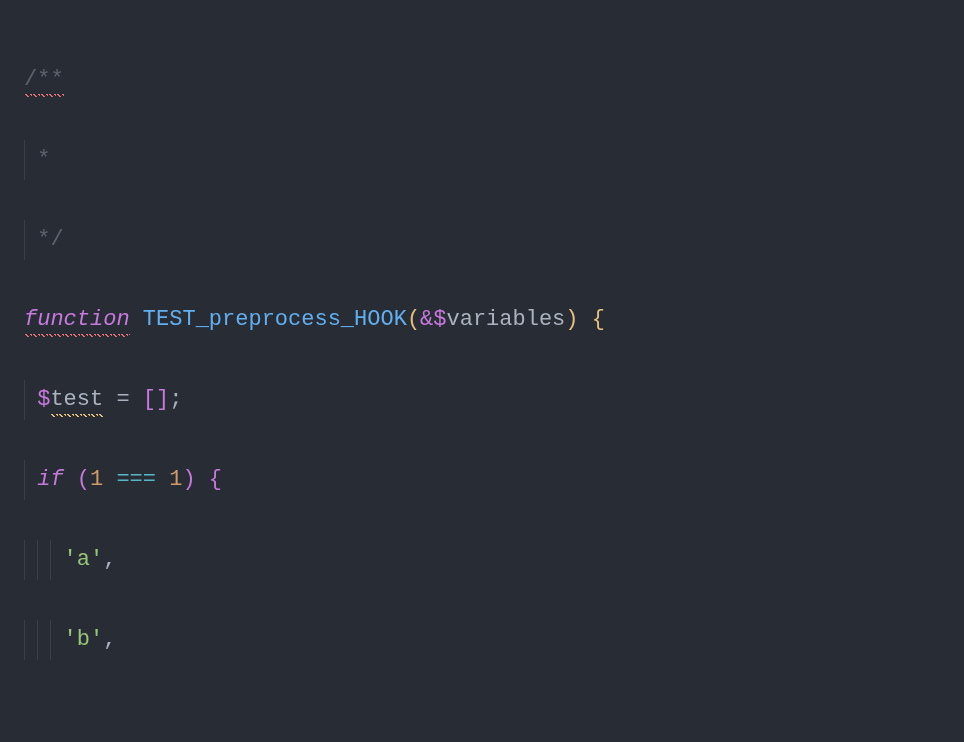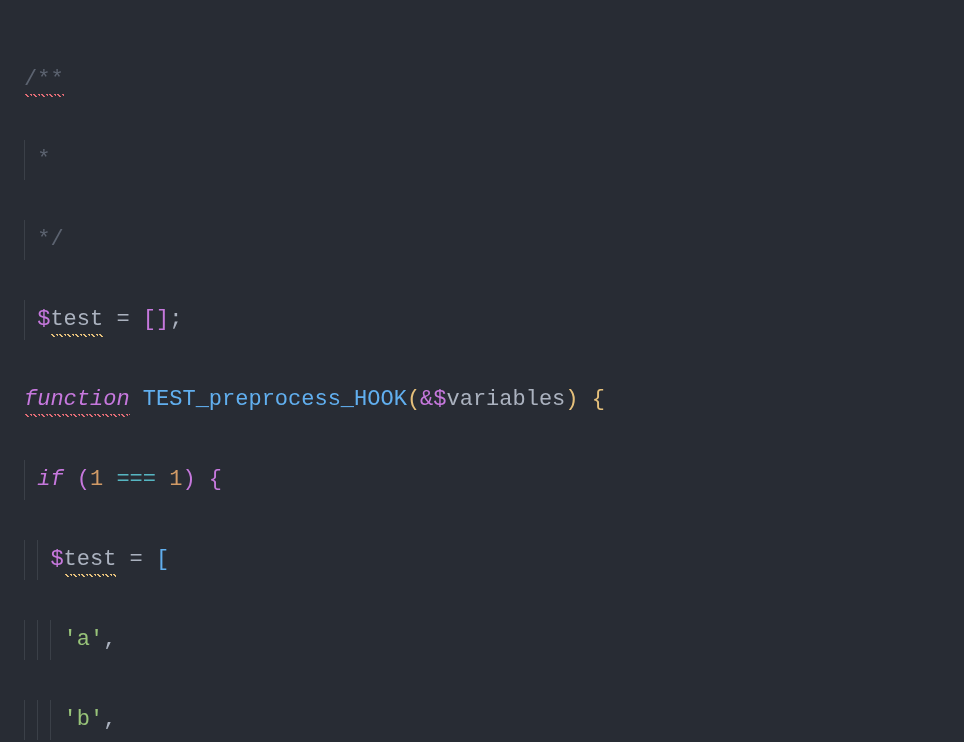--- a/index.html
+++ b/index.html
@@ -64,24 +64,23 @@
     background-image: linear-gradient(45deg, transparent 0, transparent 30%, #e5c07b 30%, #e5c07b 50%, transparent 50%, transparent 80%, #e5c07b 80%);
   }
 </style>
 </head>
 <body>
 
 <div class="editor">
 <div class="line"><span class="c-comment squiggle squiggle-red">/**</span></div>
 <div class="line"><span class="indent-guide"></span><span class="c-comment"> *</span></div>
 <div class="line"><span class="indent-guide"></span><span class="c-comment"> */</span></div>
+<div class="line"><span class="c-keyword squiggle squiggle-red">function</span><span class="c-default"> </span><span class="c-funcname">TEST_preprocess_HOOK</span><span class="c-paren-y">(</span><span class="c-amp">&amp;</span><span class="c-dollar">$</span><span class="c-var">variables</span><span class="c-paren-y">)</span><span class="c-default"> </span><span class="c-brace-y">{</span></div>
 <div class="line"><span class="indent-guide"></span> <span class="c-dollar">$</span><span class="c-var squiggle squiggle-yellow">test</span><span class="c-default"> = </span><span class="c-brace-p">[</span><span class="c-brace-p">]</span><span class="c-punct">;</span></div>
-<div class="line"><span class="c-keyword squiggle squiggle-red">function</span><span class="c-default"> </span><span class="c-funcname">TEST_preprocess_HOOK</span><span class="c-paren-y">(</span><span class="c-amp">&amp;</span><span class="c-dollar">$</span><span class="c-var">variables</span><span class="c-paren-y">)</span><span class="c-default"> </span><span class="c-brace-y">{</span></div>
 <div class="line"><span class="indent-guide"></span> <span class="c-keyword">if</span><span class="c-default"> </span><span class="c-paren-p">(</span><span class="c-num">1</span><span class="c-op"> === </span><span class="c-num">1</span><span class="c-paren-p">)</span><span class="c-default"> </span><span class="c-brace-p">{</span></div>
-<div class="line"><span class="indent-guide"></span> <span class="indent-guide"></span> <span class="c-dollar">$</span><span class="c-var squiggle squiggle-yellow">test</span><span class="c-default"> = </span><span class="c-brace-b">[</span></div>
 <div class="line"><span class="indent-guide"></span> <span class="indent-guide"></span> <span class="indent-guide"></span> <span class="c-string">'a'</span><span class="c-punct">,</span></div>
 <div class="line"><span class="indent-guide"></span> <span class="indent-guide"></span> <span class="indent-guide"></span> <span class="c-string">'b'</span><span class="c-punct">,</span></div>
 
 
 
 
 
 
 
 </div>

